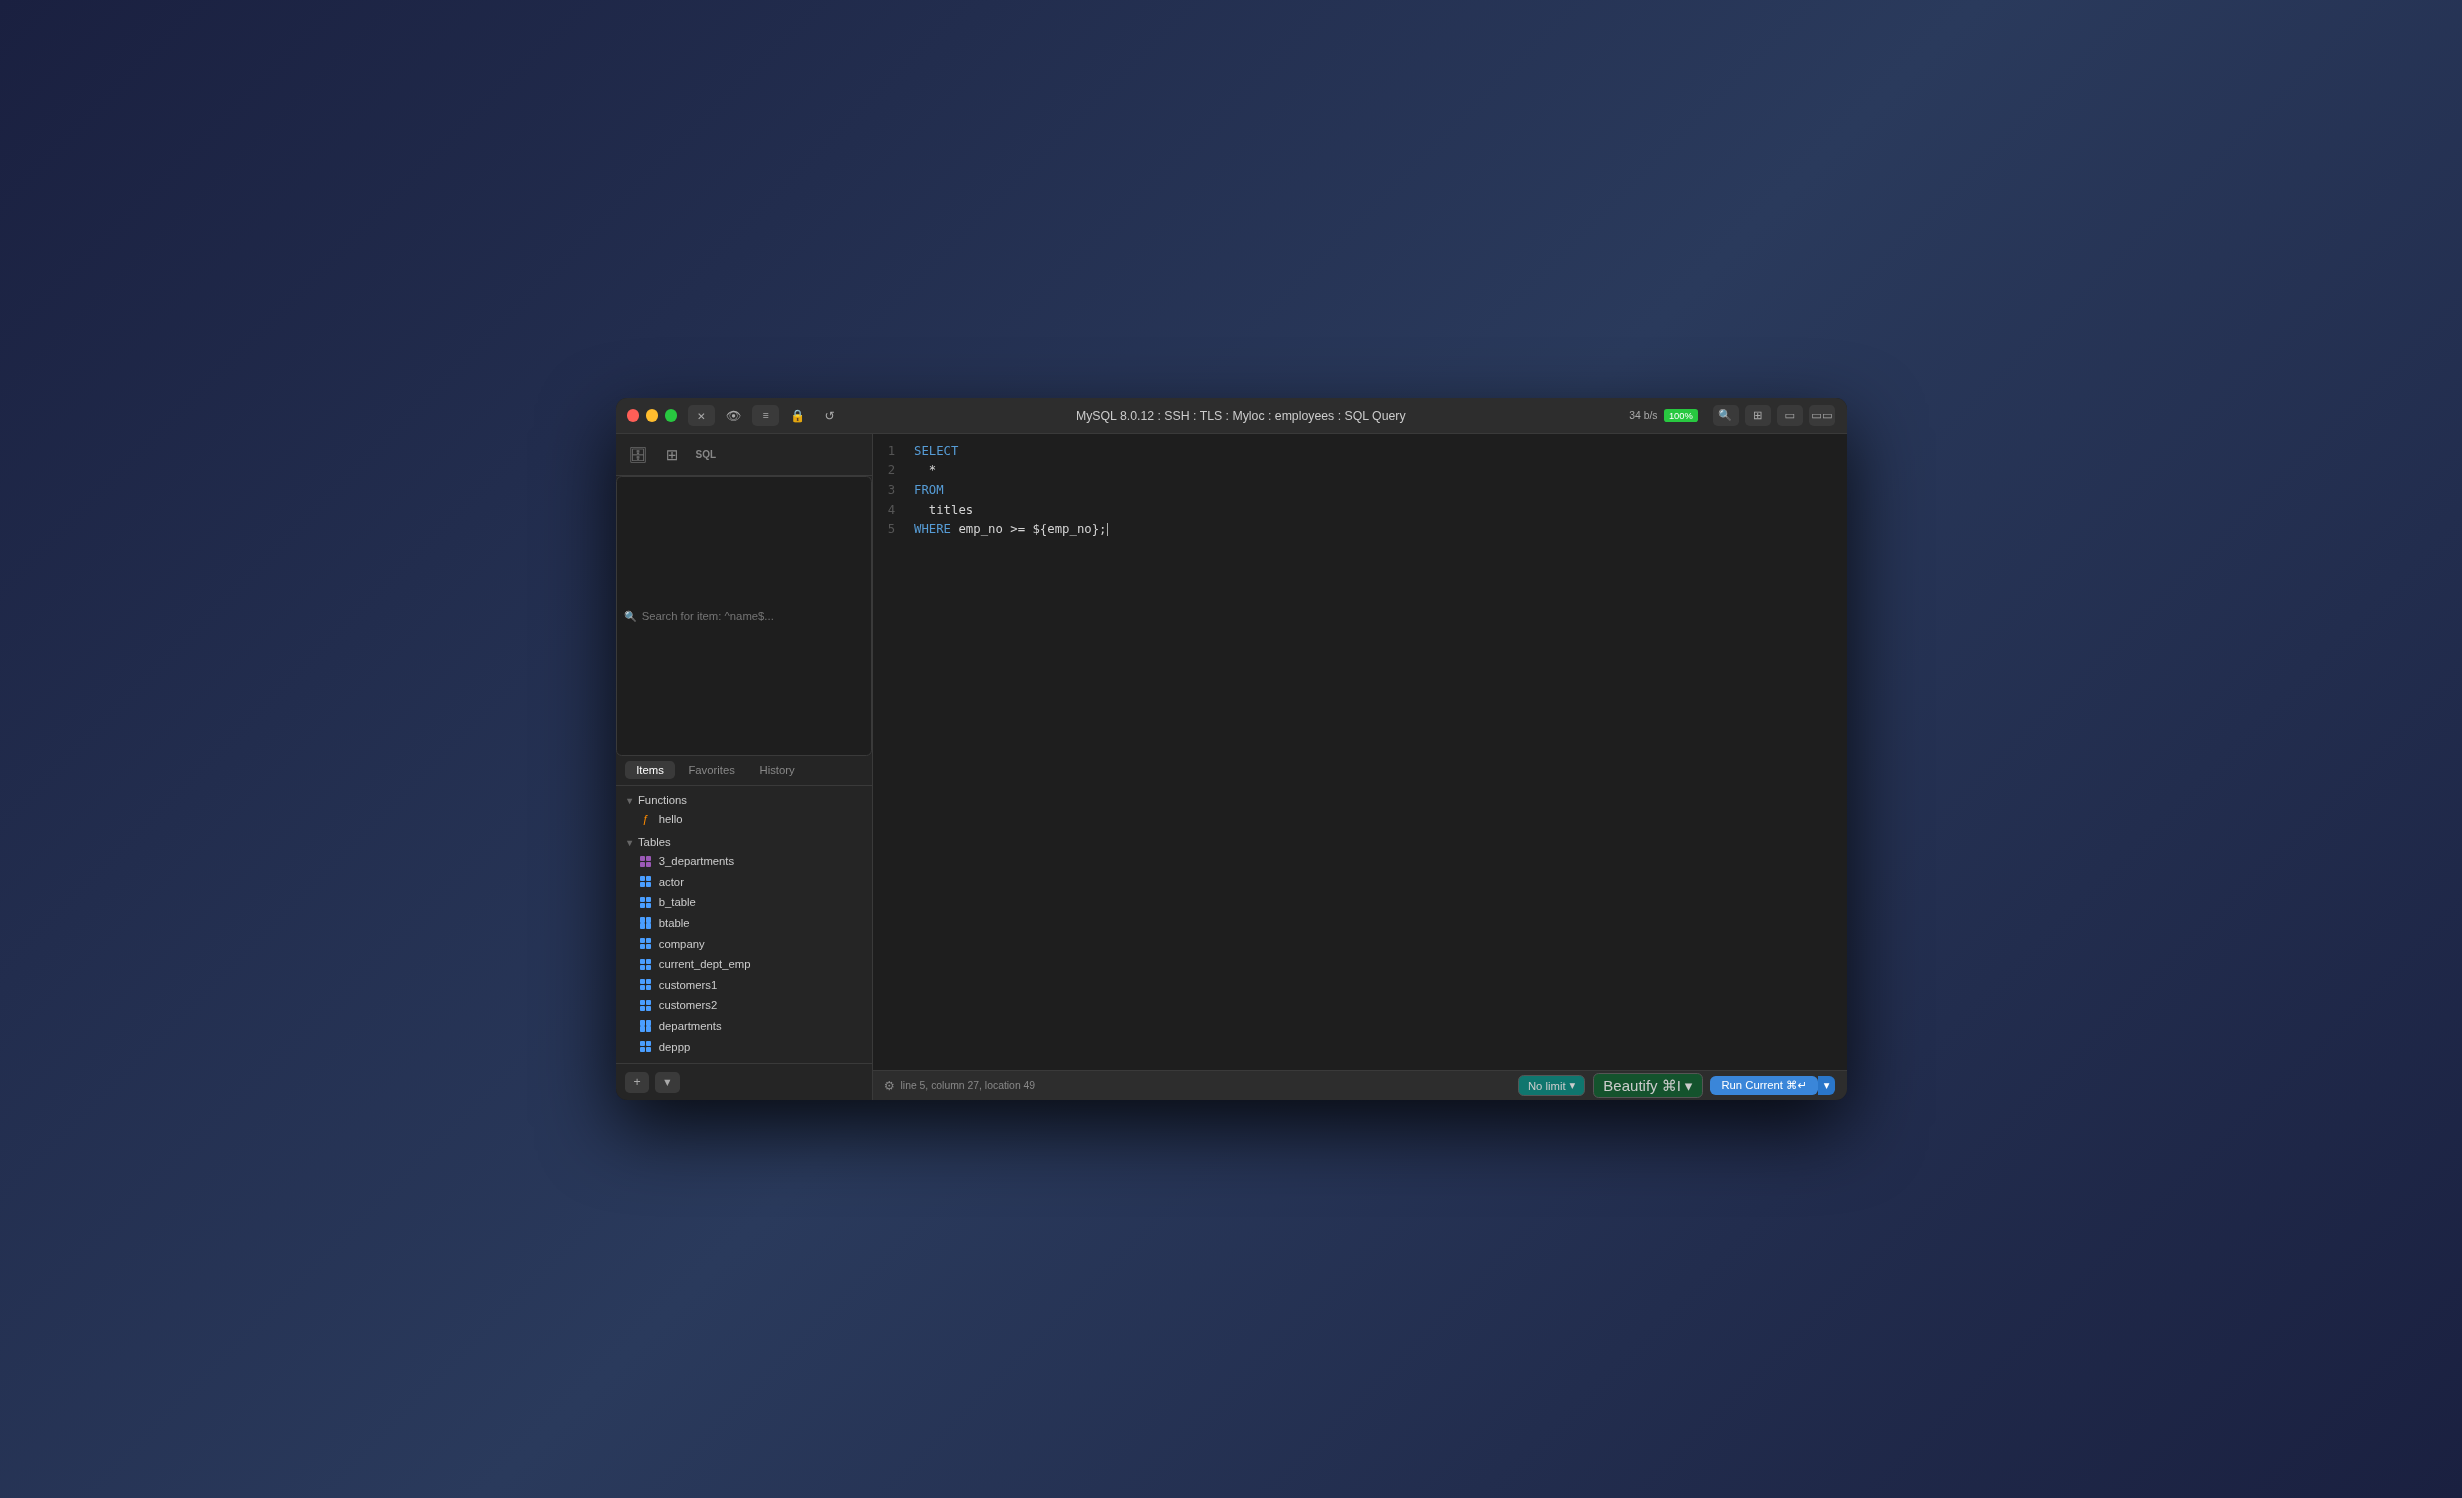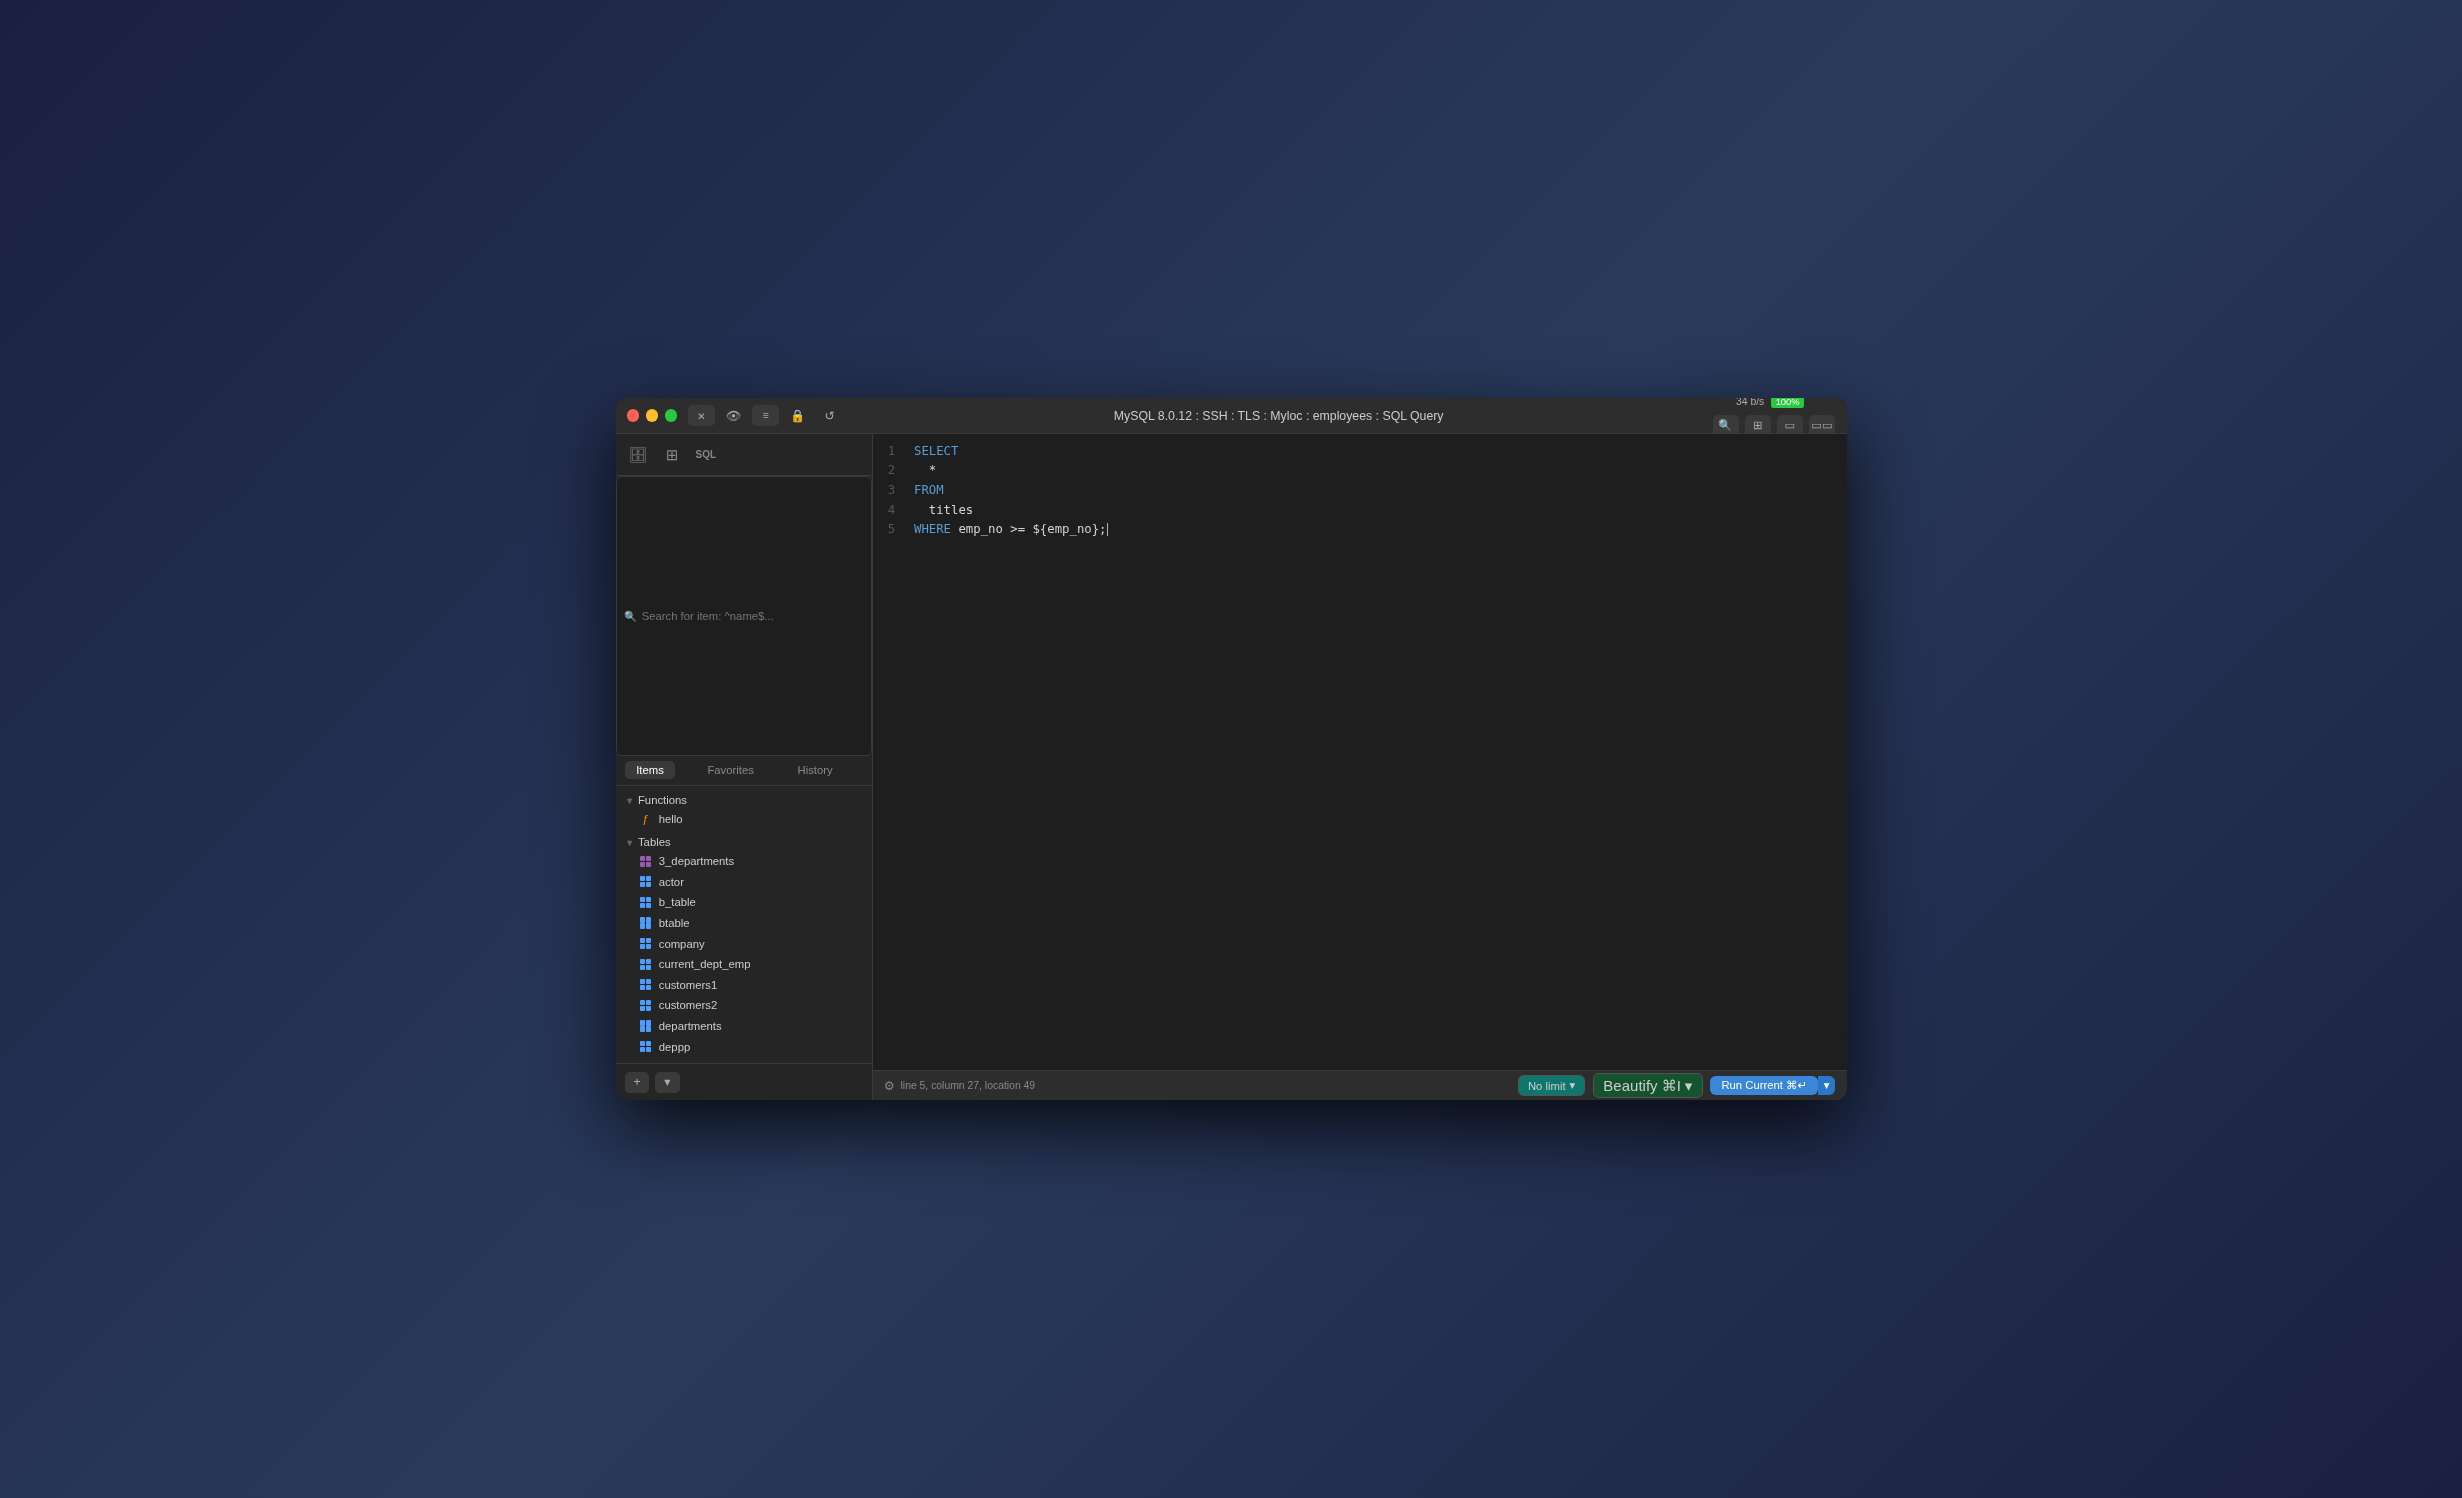--- a/index.html
+++ b/index.html
@@ -80,21 +80,20 @@
     }
     .title-text {
       color: #cccccc;
       font-size: 12.3px;
       font-weight: 500;
     }
     .titlebar-right {
       display: flex;
       align-items: center;
       gap: 7.5px;
-      flex-direction: column;
     }
     .speed-badge {
       color: #aaa;
       font-size: 10.4px;
     }
     .speed-green {
       display: inline-block;
       background: #28c840;
       color: white;
       font-size: 9.4px;
@@ -164,21 +163,21 @@
       border: none;
       outline: none;
       color: #888;
       font-size: 11.3px;
       width: 100%;
     }
     .search-icon { color: #666; font-size: 10.4px; }
     .tabs-bar {
       display: flex;
       padding: 5.7px 9.4px;
-      gap: 21px;
+      gap: 2px;
       border-bottom: 0.9px solid #3a3a3a;
     }
     .tab {
       padding: 2.8px 11.3px;
       border-radius: 4.7px;
       font-size: 11.3px;
       cursor: pointer;
       color: #888;
     }
     .tab.active {

